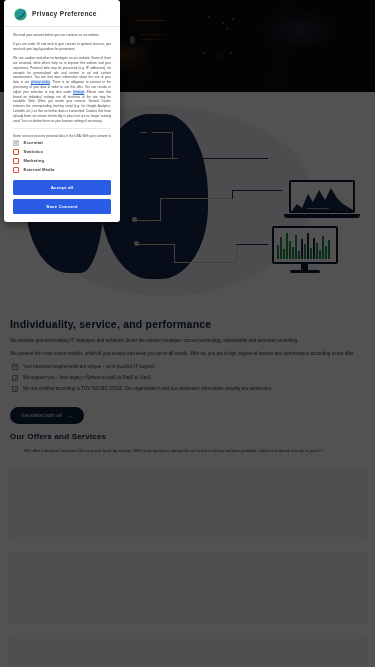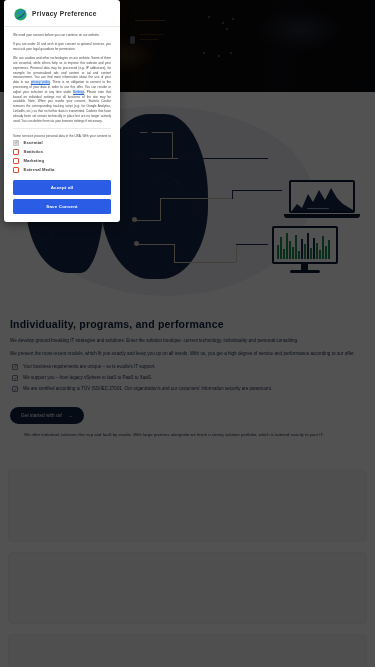--- a/index.html
+++ b/index.html
@@ -229,35 +229,36 @@
           <div class="bar" style="left:51px; height:13px; background:#1a8f52"></div>
           <div class="bar" style="left:54px; height:19px; background:#1a8f52"></div>
         </div>
       </div>
       <div class="stand"></div>
       <div class="foot"></div>
     </div>
   </div>
 
   <div id="sec-main" class="section-pad">
-    <h1 class="sec-title">Individuality, programs, and performance</h1>
+    <h1 class="sec-title">Individuality, service, and performance</h1>
     <p class="sec-lead">We develop ground-breaking IT strategies and solutions. Enter the solution boutique: current technology, individuality and personal consulting.</p>
     <p class="sec-lead">We present the most recent models, which fit you exactly and keep you up on all trends. With us, you get a high degree of service and performance according to our offer.</p>
     <ul class="checks">
       <li><span class="tick"></span><span>Your business requirements are unique – so is evodis's IT support.</span></li>
       <li><span class="tick"></span><span>We support you – from legacy vSphere to IaaS to PaaS to XaaS.</span></li>
       <li><span class="tick"></span><span>We are certified according to TÜV ISO/IEC 27001. Our organization's and our customers' information security are paramount.</span></li>
     </ul>
     <button class="cta">
       <span>Get started with us!</span>
       <span>→</span>
     </button>
   </div>
 
   <div id="sec-offers" class="section-pad">
+    <h2 class="sec-title2">Our Offers and Services</h2>
     <p class="offers-lead">We offer individual solutions like ecp and IaaS by evodis. With large partners alongside we finish a strong solution portfolio, which is tailored exactly to your IT.</p>
   </div>
 
   <div class="card-stack">
     <div class="svc-card"></div>
     <div class="svc-card"></div>
     <div class="svc-card"></div>
   </div>
 </div>
 

